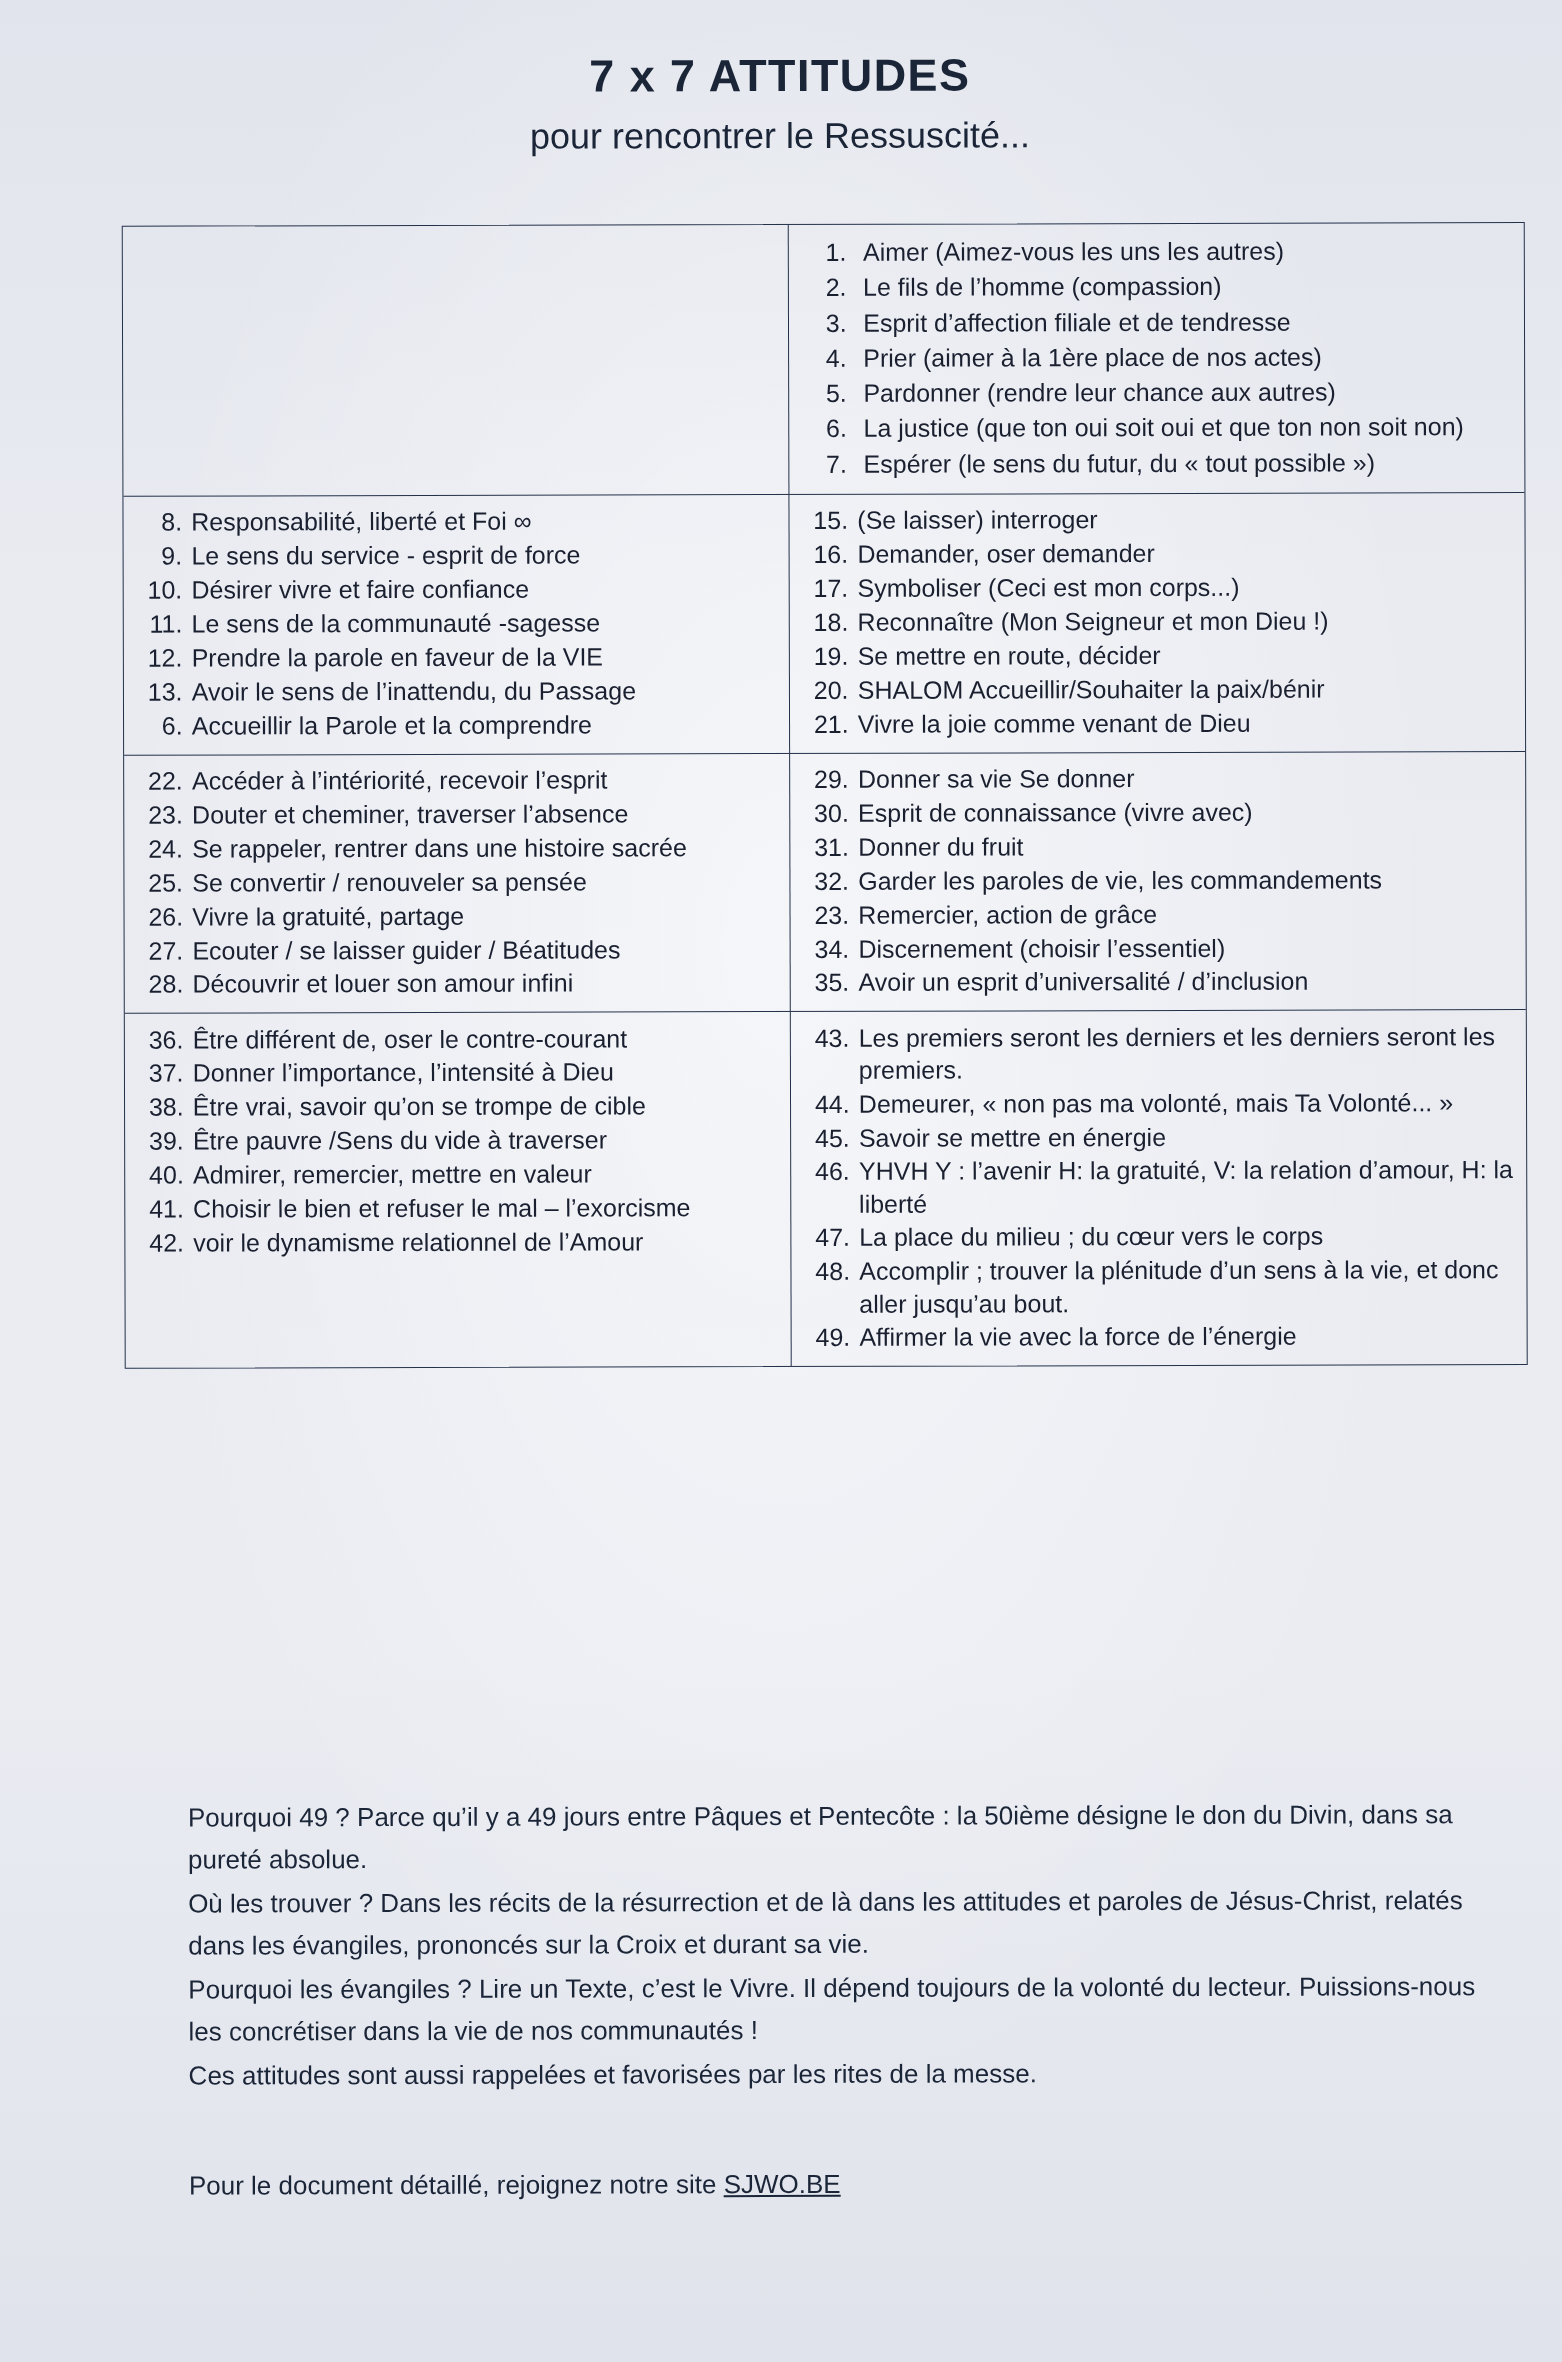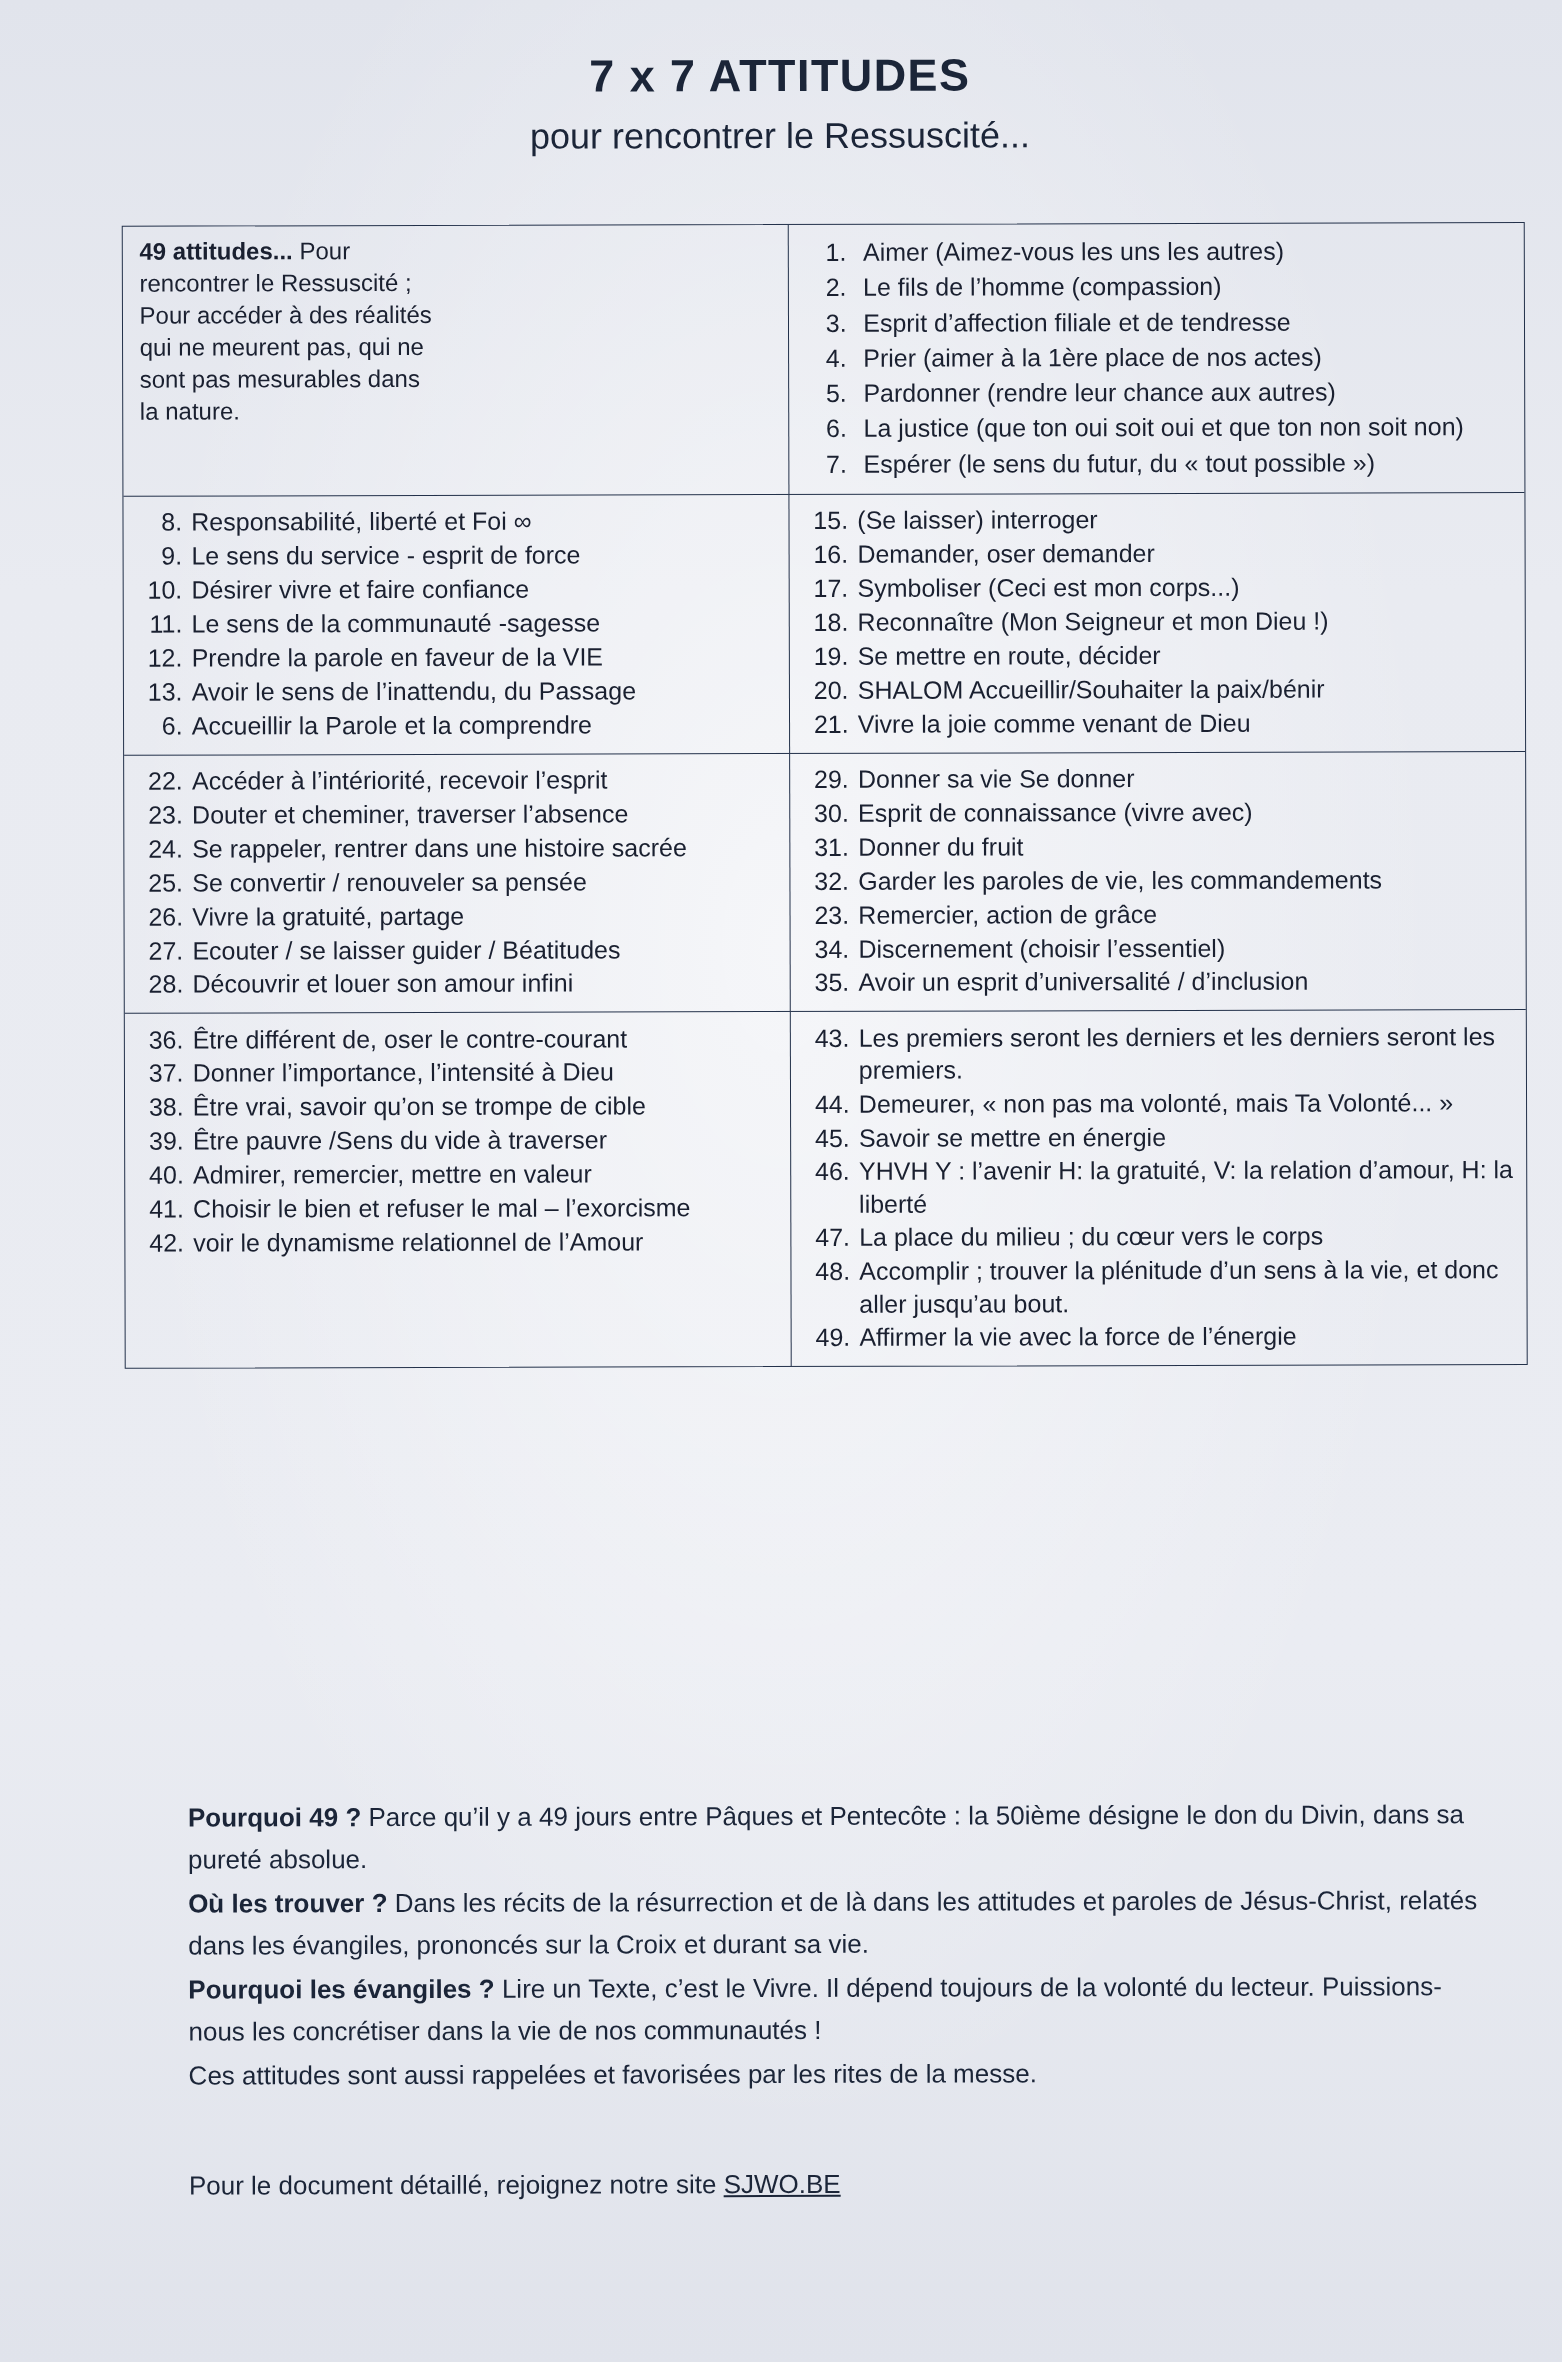--- a/index.html
+++ b/index.html
@@ -174,21 +174,21 @@
   .notes {
     position: absolute;
     left: 185px;
     top: 1795px;
     width: 1301px;
     font-size: 26px;
     line-height: 1.62;
     color: #1b2538;
   }
   .notes p { margin: 0 0 1.8px 0; }
-  .notes b { font-weight: bold; margin-top: 28px; }
+  .notes b { font-weight: normal; margin-top: 28px; }
   .note-site {
     position: absolute;
     left: 185px;
     top: 2169px;
     font-size: 26px;
     color: #1b2538;
   }
   .note-site .site {
     text-decoration: underline;
     text-align: right;
@@ -204,23 +204,20 @@
 <div class="sheet tilt">
 
   <div class="doc-title">7 x 7 ATTITUDES</div>
   <div class="doc-subtitle">pour rencontrer le Ressuscité...</div>
 
   <div class="grid">
 
     <div class="grid-row r1">
       <div class="cell left">
         <div class="intro-wrap">
-          <div class="intro-text">
-            <b>49 attitudes...</b><span> Pour rencontrer le Ressuscité ; Pour accéder à des réalités qui ne meurent pas, qui ne sont pas mesurables dans la nature.</span>
-          </div>
         </div>
       </div>
       <div class="cell right row1-right">
         <ul class="attitudes">
           <li class="attitude">
               <span class="num">1.</span>
               <span class="txt">Aimer (Aimez-vous les uns les autres)</span>
             </li>
           <li class="attitude">
               <span class="num">2.</span>

